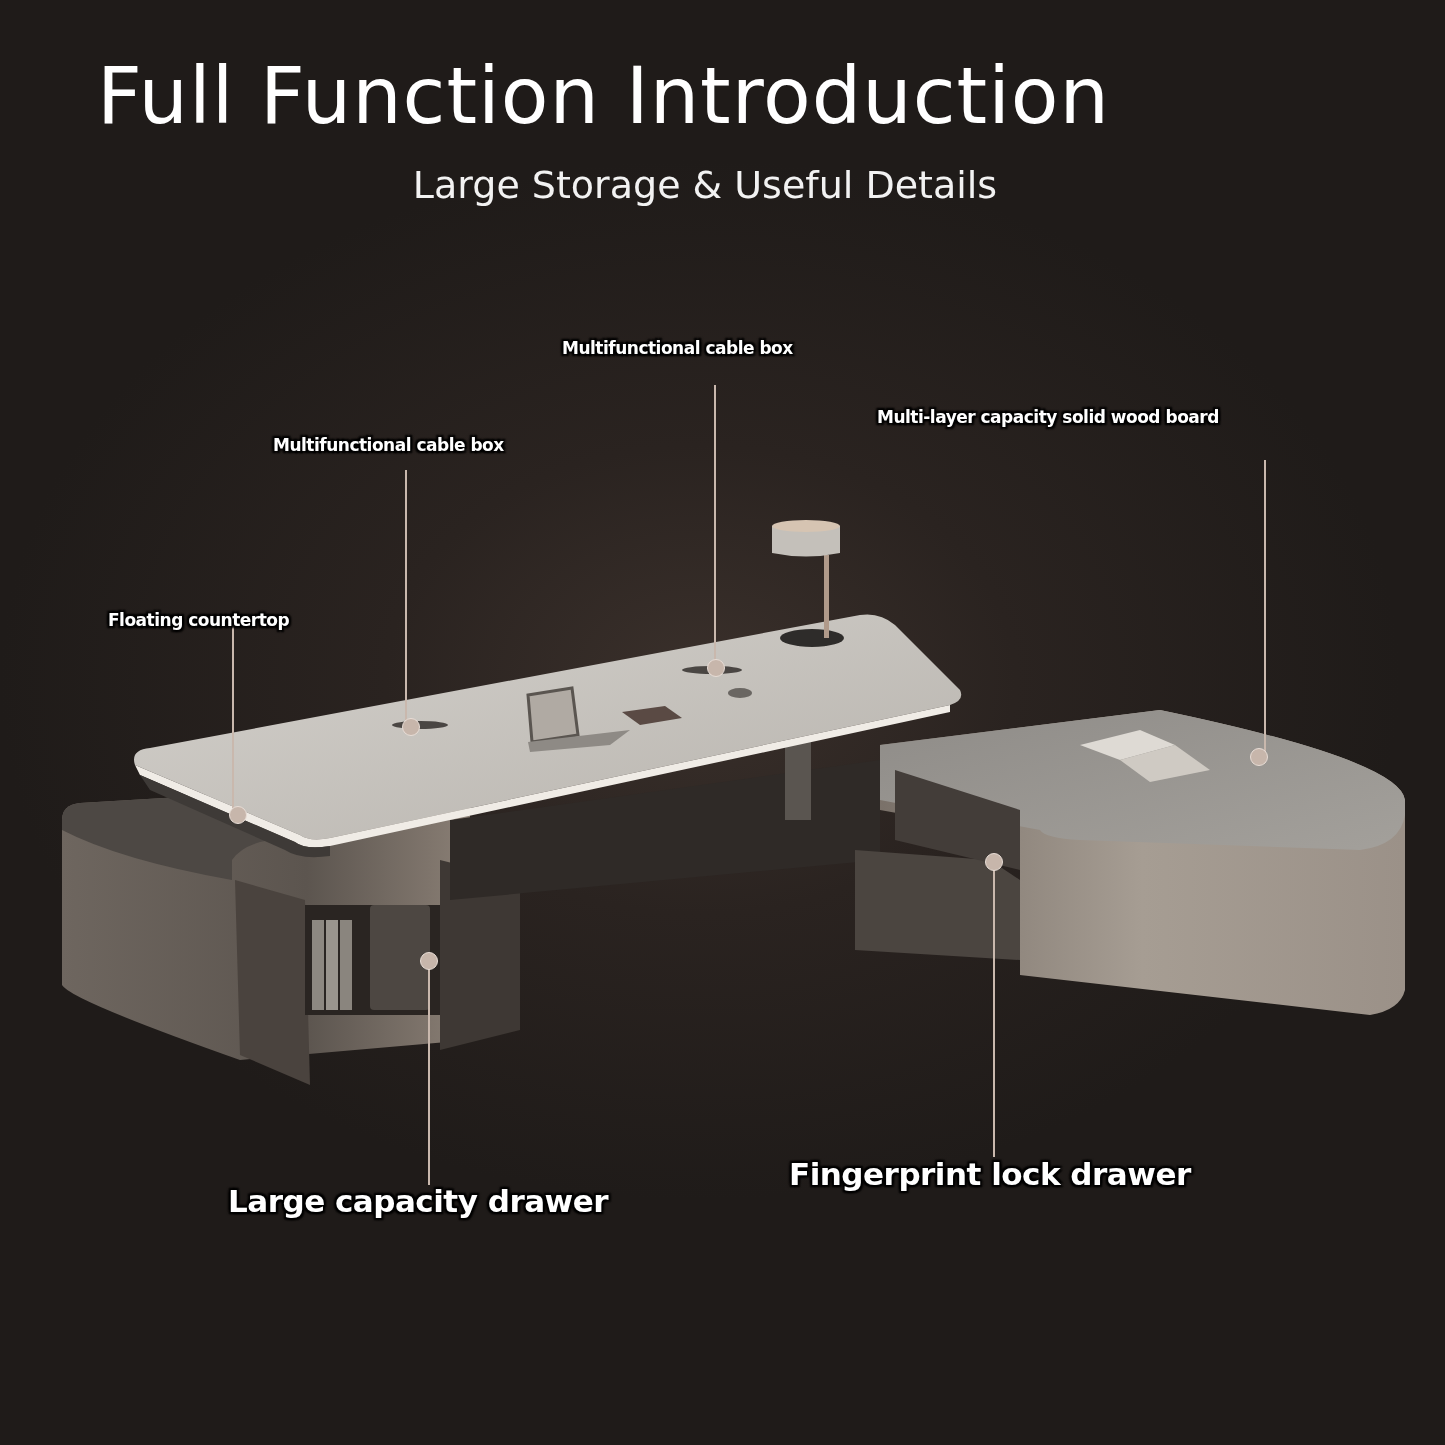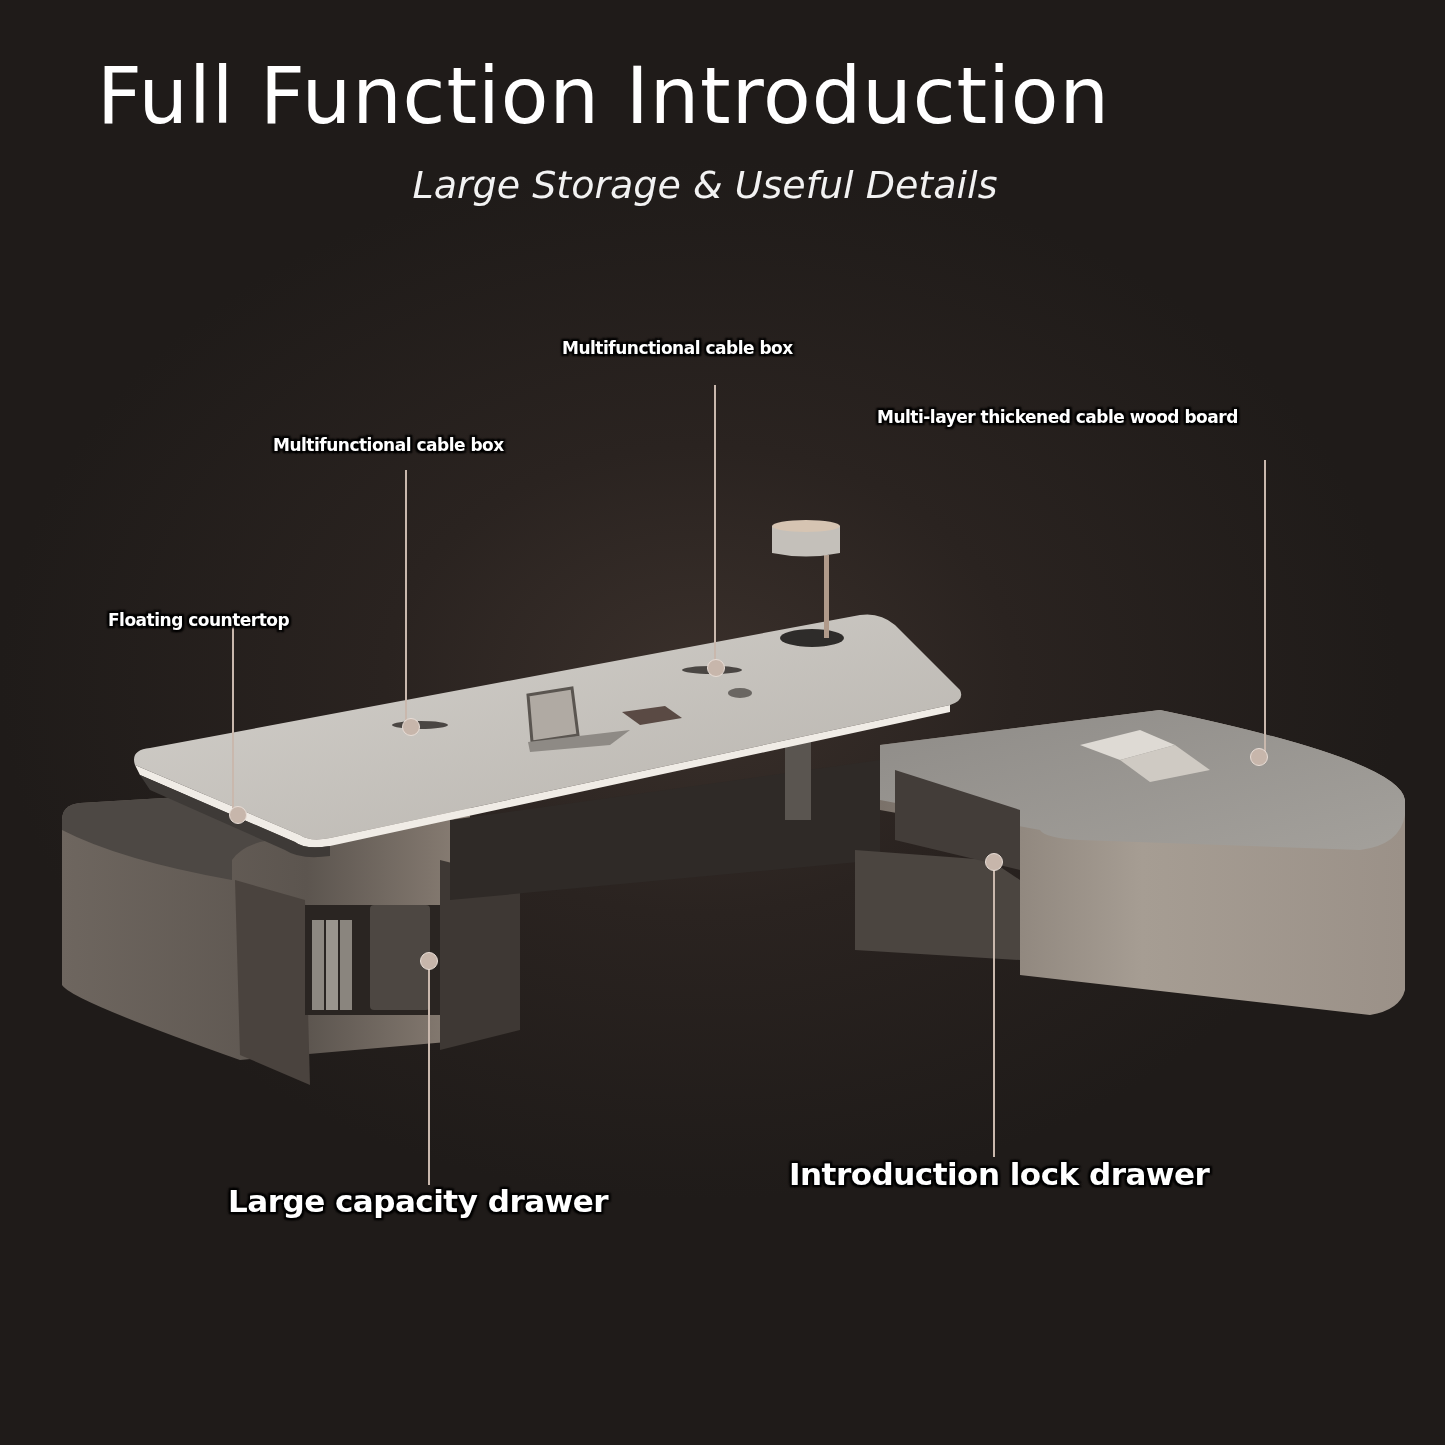--- a/index.html
+++ b/index.html
@@ -9,21 +9,21 @@
     font-family: "DejaVu Sans", sans-serif;
     color:#fff;
   }
   .title {
     position:absolute; left:0; width:1207px; top:48px; text-align:center;
     font-family:"DejaVu Sans", sans-serif; font-size:78px; font-weight:normal;
     letter-spacing:1px; color:#ffffff; line-height:96px;
   }
   .subtitle {
     position:absolute; left:0; width:1410px; top:160px; text-align:center;
-    font-family:"DejaVu Sans", sans-serif; font-size:38px; color:#f2f2f2; line-height:50px;font-style:italic;
+    font-family:"DejaVu Sans", sans-serif; font-size:38px; color:#f2f2f2; line-height:50px;
   }
   .callout {
     position:absolute; font-family:"DejaVu Sans", sans-serif; font-weight:bold;
     color:#ffffff; white-space:nowrap;
     text-shadow: 0 0 3px #000, 0 0 3px #000, 2px 2px 2px #000, -2px -2px 2px #000, 2px -2px 2px #000, -2px 2px 2px #000;
     letter-spacing:-0.5px;
   }
   .c-sm { font-size:17px; line-height:30px;padding-left:40px; }
   .c-lg { font-size:31px; line-height:38px; }
   .leader { position:absolute; width:2px; background:#c9b8ad; }
@@ -114,16 +114,16 @@
 <div class="dot" style="left:237px; top:814px;"></div>
 
 <div class="leader" style="left:428px; top:960px; height:225px;"></div>
 <div class="dot" style="left:428px; top:960px;"></div>
 
 <div class="leader" style="left:993px; top:862px; height:295px;"></div>
 <div class="dot" style="left:993px; top:861px;"></div>
 
 <div class="callout c-sm" style="left:522px; top:333px;">Multifunctional cable box</div>
 <div class="callout c-sm" style="left:233px; top:430px;">Multifunctional cable box</div>
-<div class="callout c-sm" style="left:837px; top:402px;">Multi-layer thickened cable wood board</div>
+<div class="callout c-sm" style="left:837px; top:402px;">Multi-layer capacity solid wood board</div>
 <div class="callout c-sm" style="left:68px; top:585px;margin-top:20px;">Floating countertop</div>
 <div class="callout c-lg" style="left:228px; top:1182px;">Large capacity drawer</div>
-<div class="callout c-lg" style="left:789px; top:1155px;">Introduction lock drawer</div>
+<div class="callout c-lg" style="left:789px; top:1155px;">Fingerprint lock drawer</div>
 
 </body></html>

